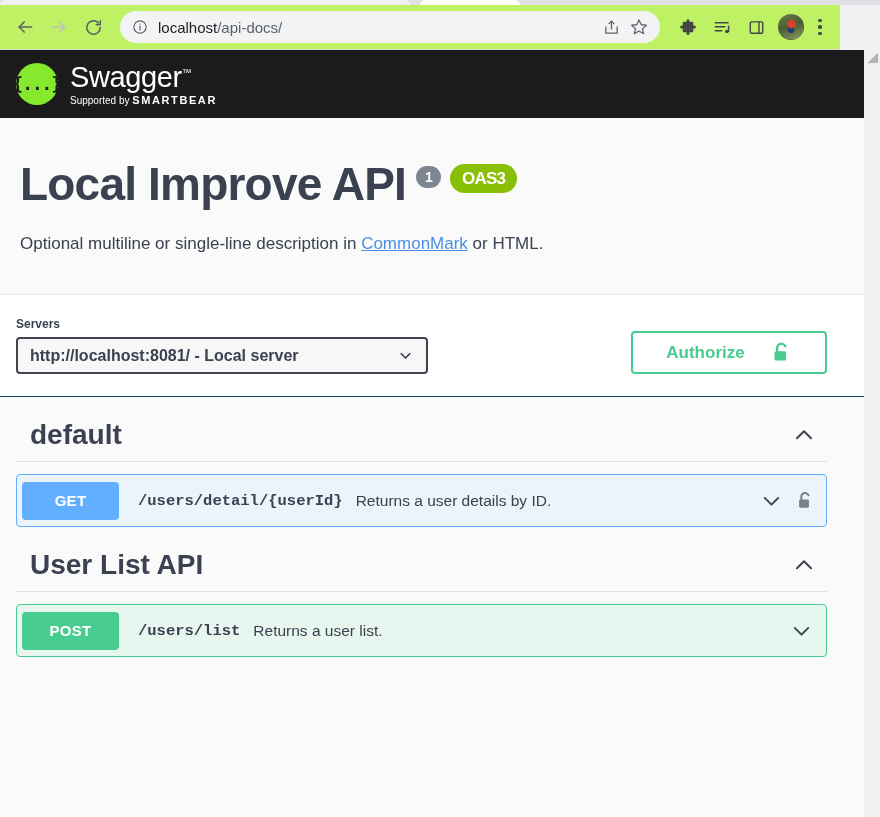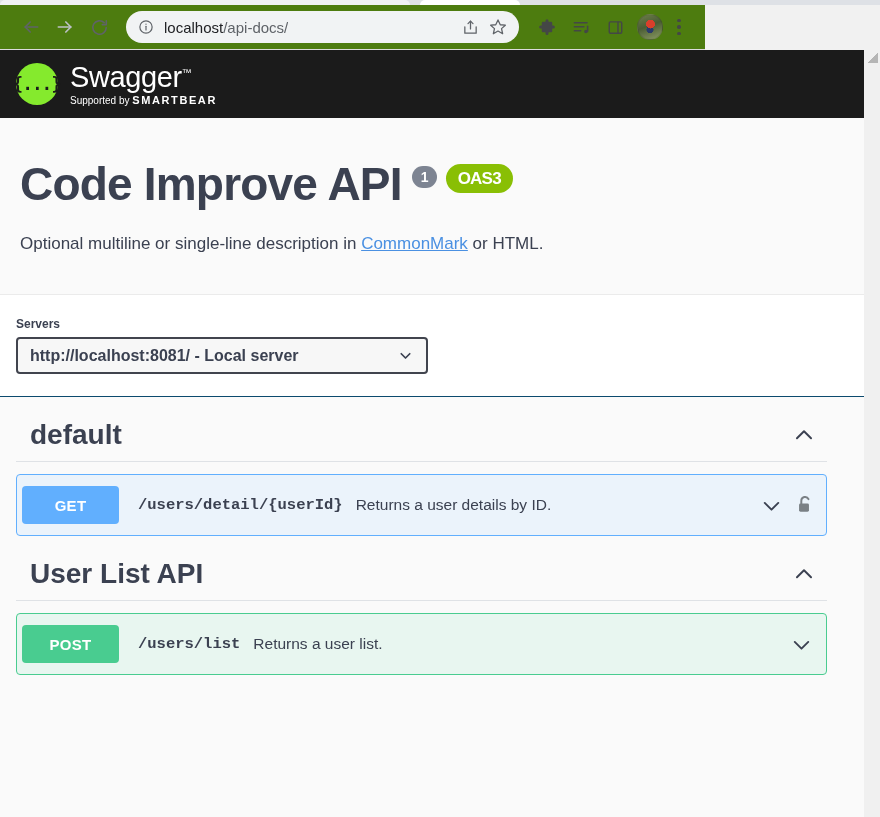--- a/index.html
+++ b/index.html
@@ -17,22 +17,22 @@
   }
   .tabstrip .tab-active {
     position: absolute; left: 420px; top: 0; width: 100px; height: 5px;
     background: #ffffff; border-radius: 8px 8px 0 0;
   }
   .tabstrip .tab-other {
     position: absolute; left: 0px; top: 0; width: 410px; height: 5px;
     background: #ffffff; border-radius: 8px 8px 0 0; opacity: .55;
   }
   .toolbar {
-    height: 45px; width: 705px; background: #4d7c0f;
-    display: flex; align-items: center; padding: 0 16px;
+    height: 45px; width: 840px; background: #bef264;
+    display: flex; align-items: center; padding: 0 10px;
     border-bottom: 1px solid #dcdcdc;
   }
   .navbtn {
     width: 30px; height: 30px; display: flex; align-items: center;
     justify-content: center; color: #5f6368; flex: none;
     border-radius: 50%; margin-right: 4px;
   }
   .navbtn.disabled { color: #bdc1c6; }
   .omnibox {
     flex: 1; height: 32px; background: #f1f3f4; border-radius: 16px;
@@ -130,21 +130,21 @@
   
   .tag-section { padding: 0 20px 0 16px; }
   .tag-head {
     display: flex; align-items: center; justify-content: space-between;
     padding: 22px 10px 10px 14px; border-bottom: 1px solid #dfe2e6;
     margin-right: 17px;
   }
   .tag-name { font-size: 28px; font-weight: 700; color: #3b4151; }
 
   .op-row {
-    height: 62px; border-radius: 4px; display: flex; align-items: center;
+    height: 53px; border-radius: 4px; display: flex; align-items: center;
     margin: 12px 17px 0 0; padding: 0 9px 0 5px;
   }
   .op-row.get { background: #ebf3fb; border: 1px solid #61affe; }
   .op-row.post { background: #e8f6f0; border: 1px solid #49cc90; }
   .method {
     width: 97px; height: 38px; border-radius: 4px; color: #fff;
     font-size: 15px; font-weight: 700; display: flex; align-items: center;
     justify-content: center; flex: none; letter-spacing: .3px;
   }
   .method.get { background: #61affe; }
@@ -259,36 +259,43 @@
         </div>
         <div class="logo-text">
           <div class="brand"><span>Swagger</span><sup>™</sup></div>
           <div class="sub"><span>Supported by</span> <b>SMARTBEAR</b></div>
         </div>
       </div>
     </div>
 
     <div class="info-block">
       <div class="api-title">
-        <span>Code Improve API</span>
+        <span>Local Improve API</span>
         <span class="ver-badge">1</span>
         <span class="oas-badge">OAS3</span>
       </div>
       <div class="api-desc"><span>Optional multiline or single-line description in </span><a href="#">CommonMark</a><span> or HTML.</span></div>
     </div>
 
     <div class="servers-block">
       <div class="servers-left">
         <div class="servers-label">Servers</div>
         <div class="server-select">
           <span class="val">http://localhost:8081/ - Local server</span>
           <svg width="17" height="17" viewBox="0 0 24 24" fill="none" stroke="#3b4151" stroke-width="2.4" stroke-linecap="round" stroke-linejoin="round">
             <polyline points="6 9.5 12 15.5 18 9.5"></polyline>
           </svg>
         </div>
+      </div>
+      <div class="authorize-btn">
+        <span class="lbl">Authorize</span>
+        <svg width="21" height="24" viewBox="0 0 20 24">
+          <path d="M5.6 10.4V7.2a4.4 4.4 0 0 1 8.3-2" fill="none" stroke="#49cc90" stroke-width="2.3" stroke-linecap="round"></path>
+          <rect x="3" y="10.2" width="11.6" height="9.4" rx="1.6" fill="#49cc90"></rect>
+        </svg>
       </div>
     </div>
 
     <div class="tag-section">
       <div class="tag-head">
         <span class="tag-name">default</span>
         <svg width="26" height="26" viewBox="0 0 24 24" fill="none" stroke="#3b4151" stroke-width="1.8" stroke-linecap="round" stroke-linejoin="round">
           <polyline points="5.5 15 12 8.5 18.5 15"></polyline>
         </svg>
       </div>

